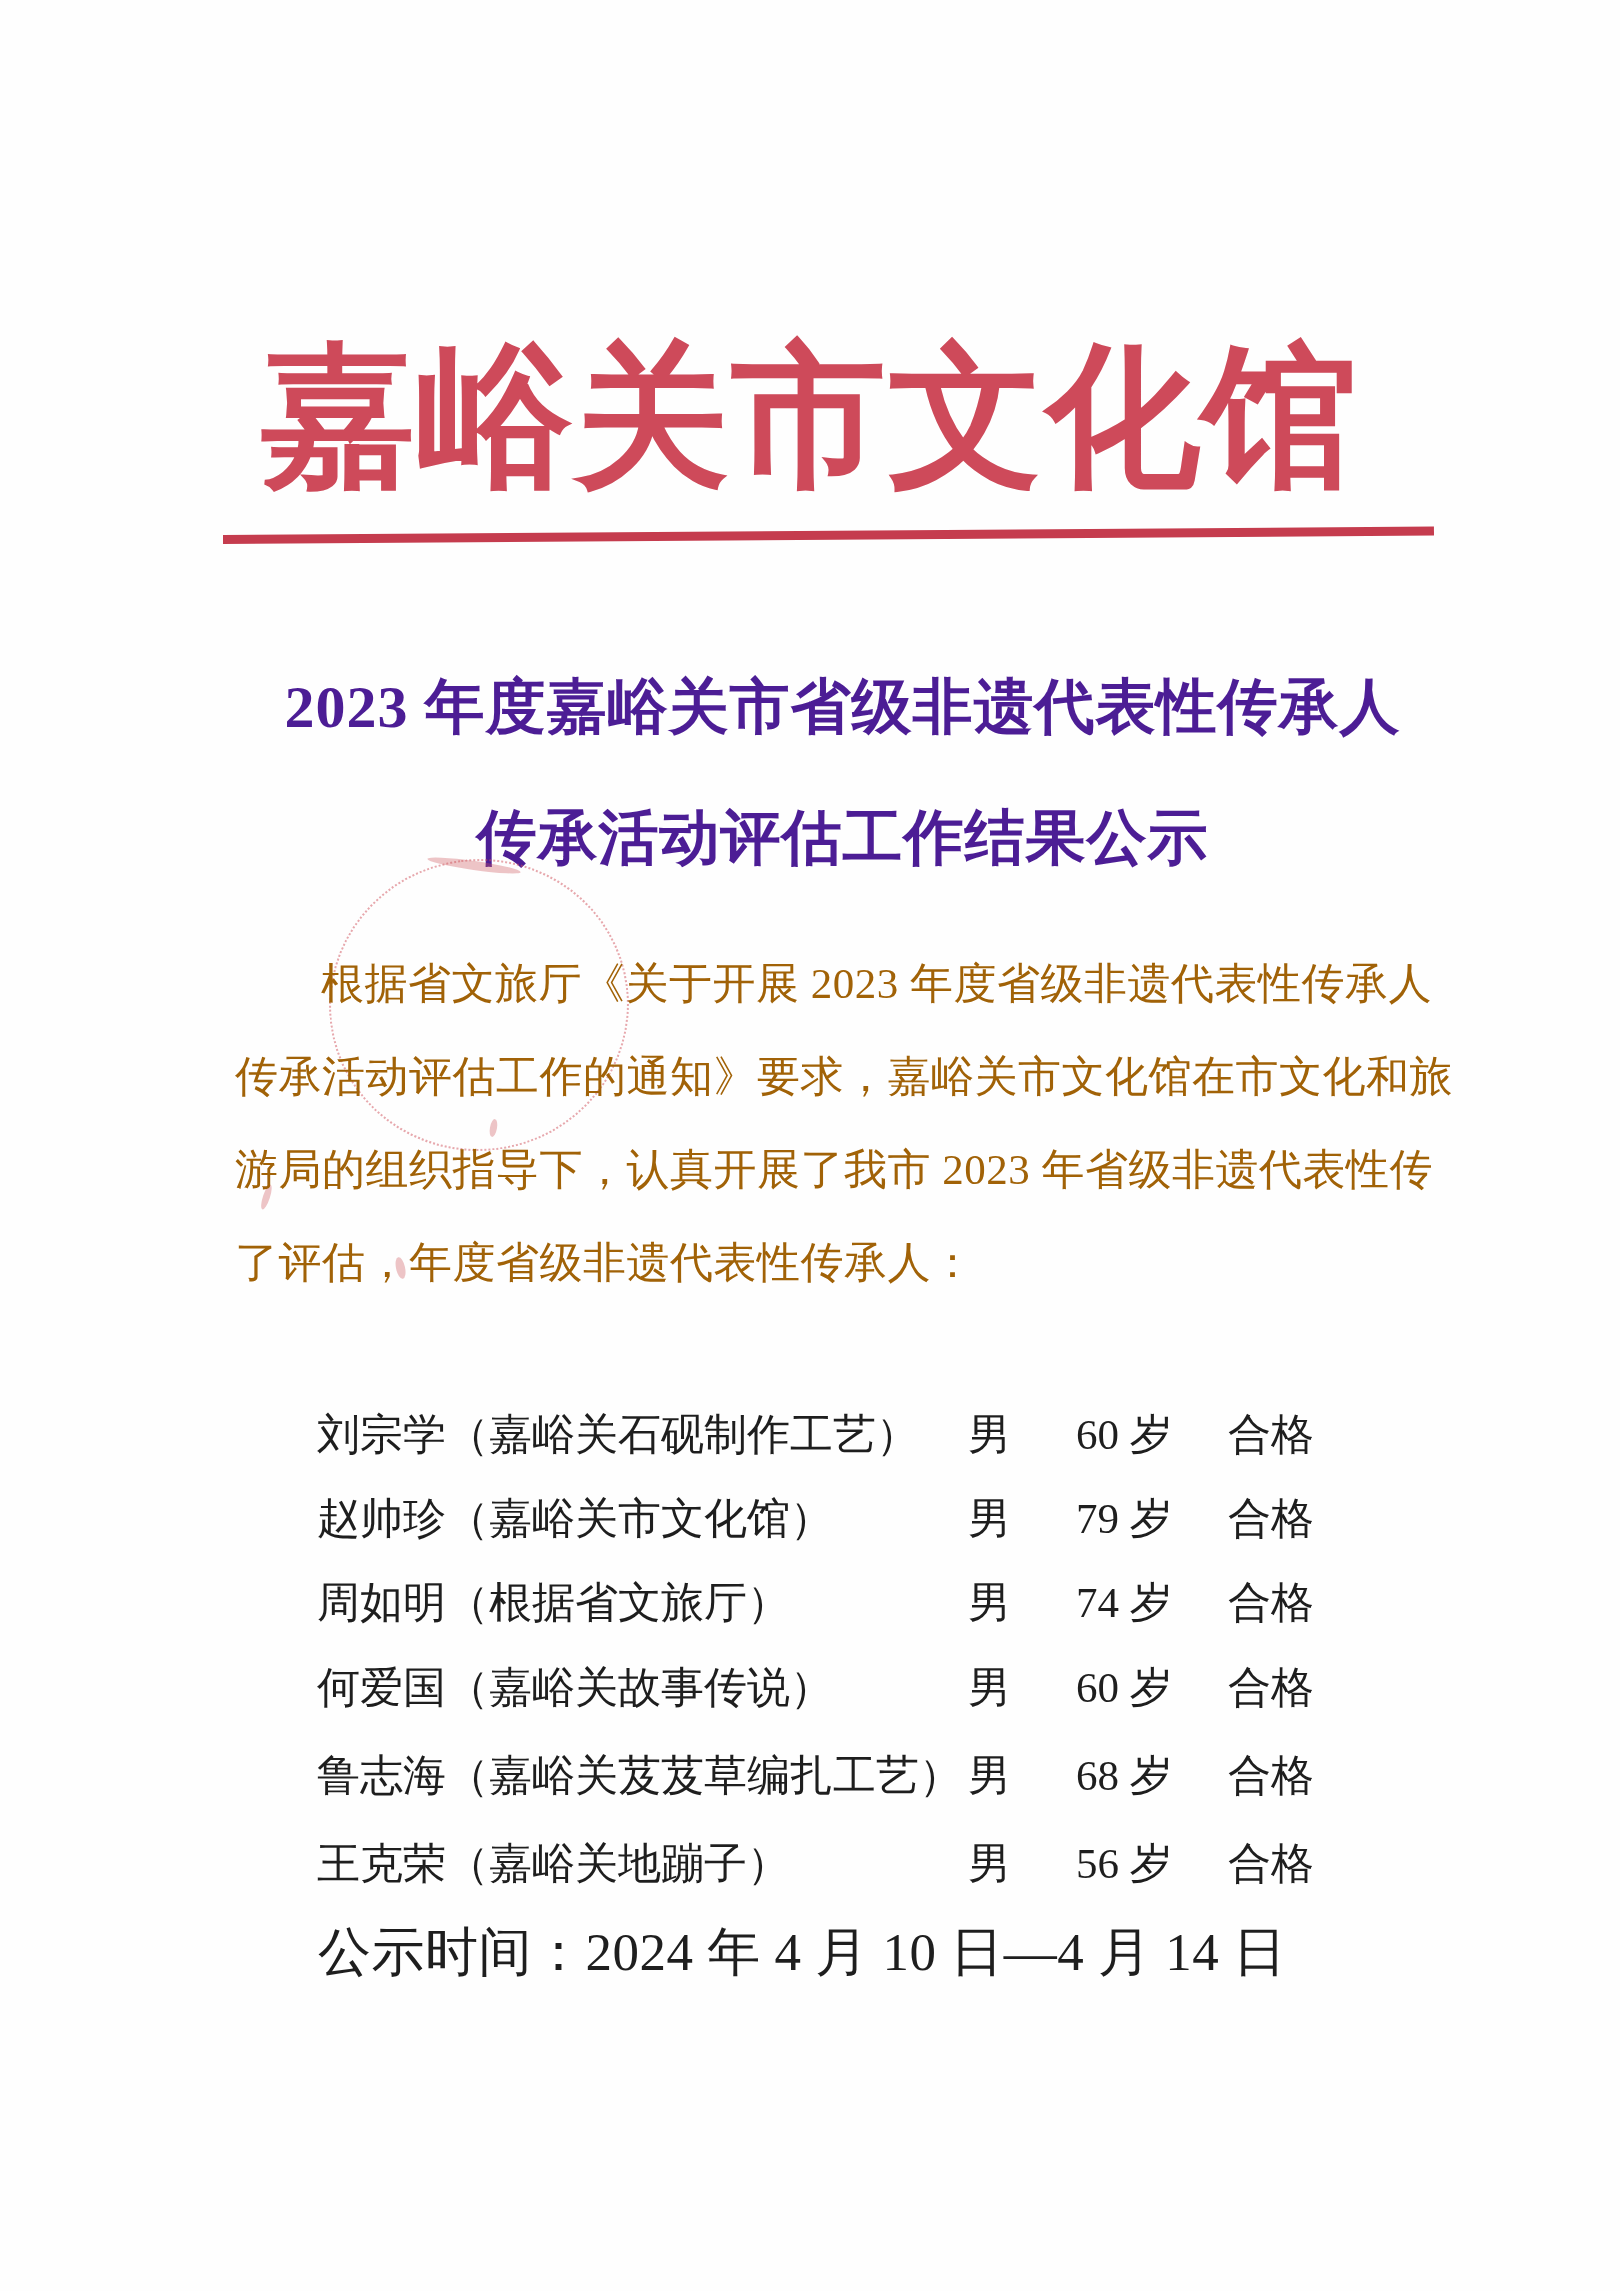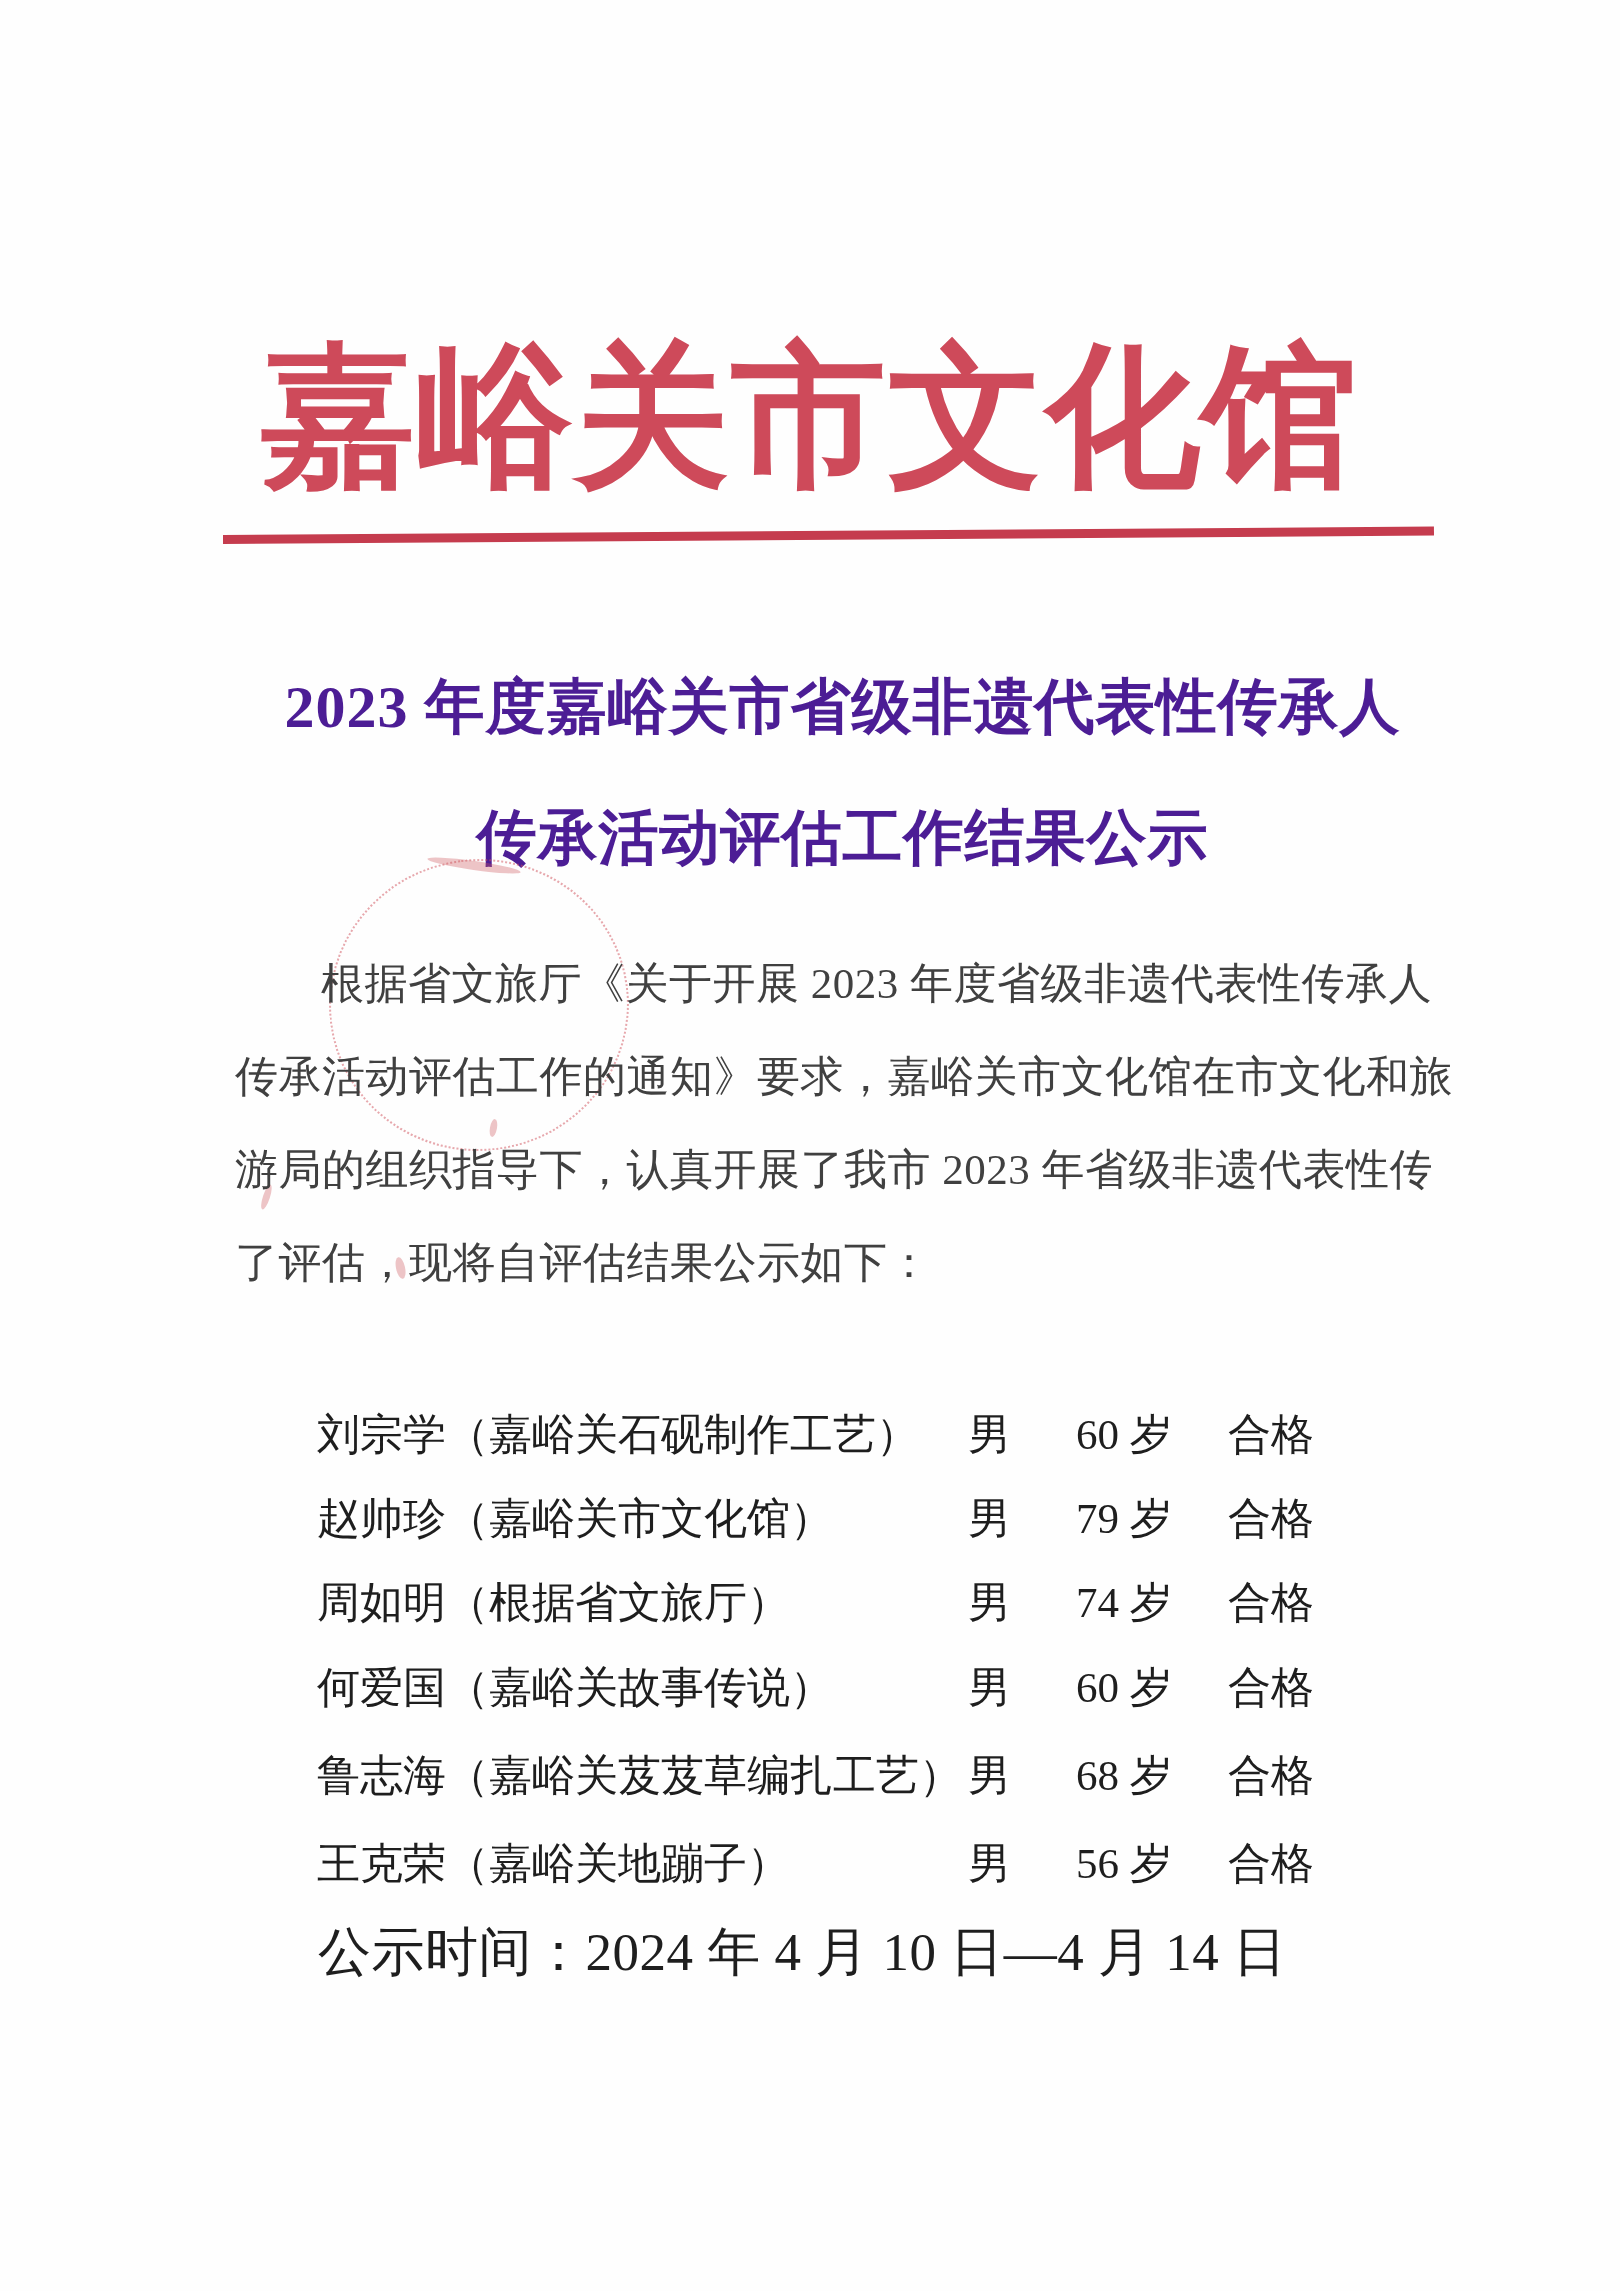--- a/index.html
+++ b/index.html
@@ -84,21 +84,21 @@
   .speck-d { left: 490px; top: 1119px; width: 6.9px; height: 17.6px; transform: rotate(10deg); }
   
   .body-para {
     position: absolute;
     left: 235px;
     top: 937px;
     width: 1221px;
     font-size: 43px;
     line-height: 93px;
     letter-spacing: 0.5px;
-    color: #404040;
+    color: #a16207;
   }
   .body-para .para-line { white-space: nowrap; }
   .body-para .para-line.indent { text-indent: 2em; }
   
   .roster-row {
     position: absolute;
     left: 235px;
     width: 1221px;
     height: 86px;
     font-size: 43px;
@@ -142,21 +142,21 @@
   <div class="stamp"></div>
   <div class="stamp-speck speck-a"></div>
   <div class="stamp-speck speck-b"></div>
   <div class="stamp-speck speck-c"></div>
   <div class="stamp-speck speck-d"></div>
 
   <div class="body-para">
     <div class="para-line indent">根据省文旅厅《关于开展 2023 年度省级非遗代表性传承人</div>
     <div class="para-line">传承活动评估工作的通知》要求，嘉峪关市文化馆在市文化和旅</div>
     <div class="para-line">游局的组织指导下，认真开展了我市 2023 年省级非遗代表性传</div>
-    <div class="para-line">了评估，现将自评估结果公示如下：</div>
+    <div class="para-line">了评估，年度省级非遗代表性传承人：</div>
   </div>
 
   <div class="roster-row row-1">
     <span class="r-label">刘宗学（嘉峪关石砚制作工艺）</span>
     <span class="r-gender">男</span>
     <span class="r-age">60 岁</span>
     <span class="r-result">合格</span>
   </div>
   <div class="roster-row row-2">
     <span class="r-label">赵帅珍（嘉峪关市文化馆）</span>

